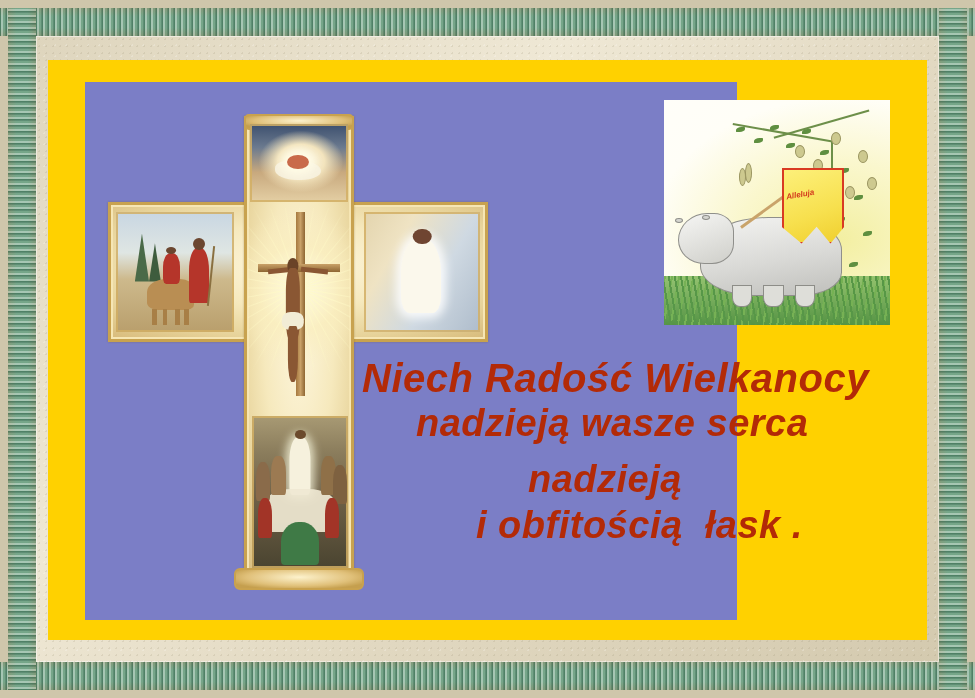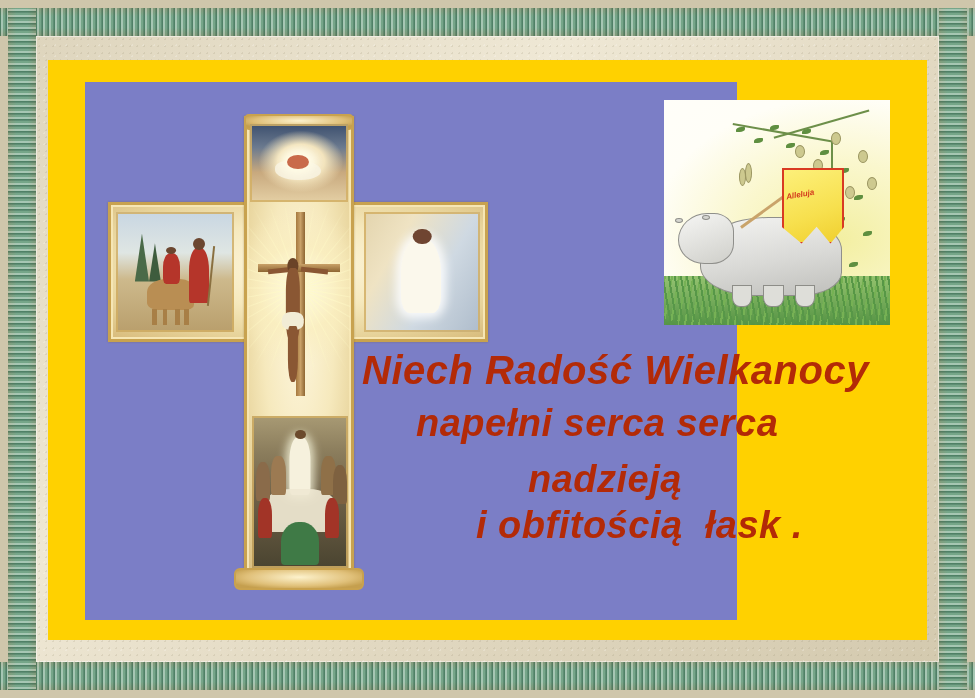--- a/index.html
+++ b/index.html
@@ -199,21 +199,21 @@
     left:0;top:340px;width:975px;
     pointer-events:none;
   }
   .gline{
     font-family:"Liberation Sans",sans-serif;
     font-weight:bold;font-style:italic;
     color:#b32a07;
     white-space:pre;
     letter-spacing:.5px;
   }
-  #gl1{position:absolute;left:362px;top:8px;font-size:40px;}
+  #gl1{position:absolute;left:362px;top:16px;font-size:40px;}
   #gl2{position:absolute;left:416px;top:62px;font-size:38px;}
   #gl3{position:absolute;left:528px;top:118px;font-size:38px;}
   #gl4{position:absolute;left:476px;top:164px;font-size:38px;}
 
   
   .lbody{position:absolute;left:16%;top:52%;width:62%;height:34%;
     background:linear-gradient(170deg,#f4f4f2,#d9d9d6 55%,#bfbfbb 100%);
     border:1px solid #8f8f8b;border-radius:48% 42% 30% 38%;}
   .lhead{position:absolute;left:6%;top:50%;width:24%;height:22%;
     background:linear-gradient(160deg,#f6f6f4,#cfcfca);
@@ -403,18 +403,18 @@
 
     <div>
       <div class="pole" style="left:34%;top:56%;"></div>
       <div class="banner"></div>
       <div class="bannertxt">Alleluja</div>
     </div>
   </div>
 
   <div id="greeting">
     <div class="gline" id="gl1">Niech Radość Wielkanocy</div>
-    <div class="gline" id="gl2">napełni serca serca</div>
+    <div class="gline" id="gl2">nadzieją wasze serca</div>
     <div class="gline" id="gl3">nadzieją</div>
     <div class="gline" id="gl4">i obfitością  łask .</div>
   </div>
 
 </div>
 
 </body></html>

